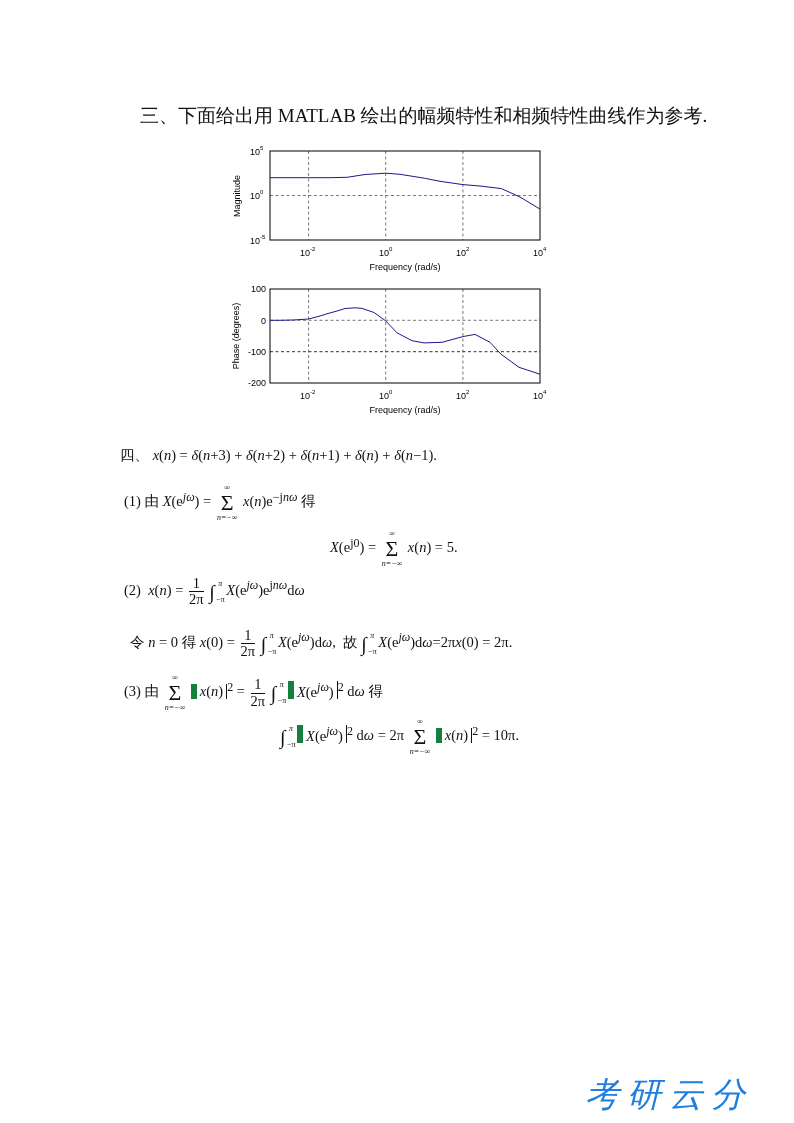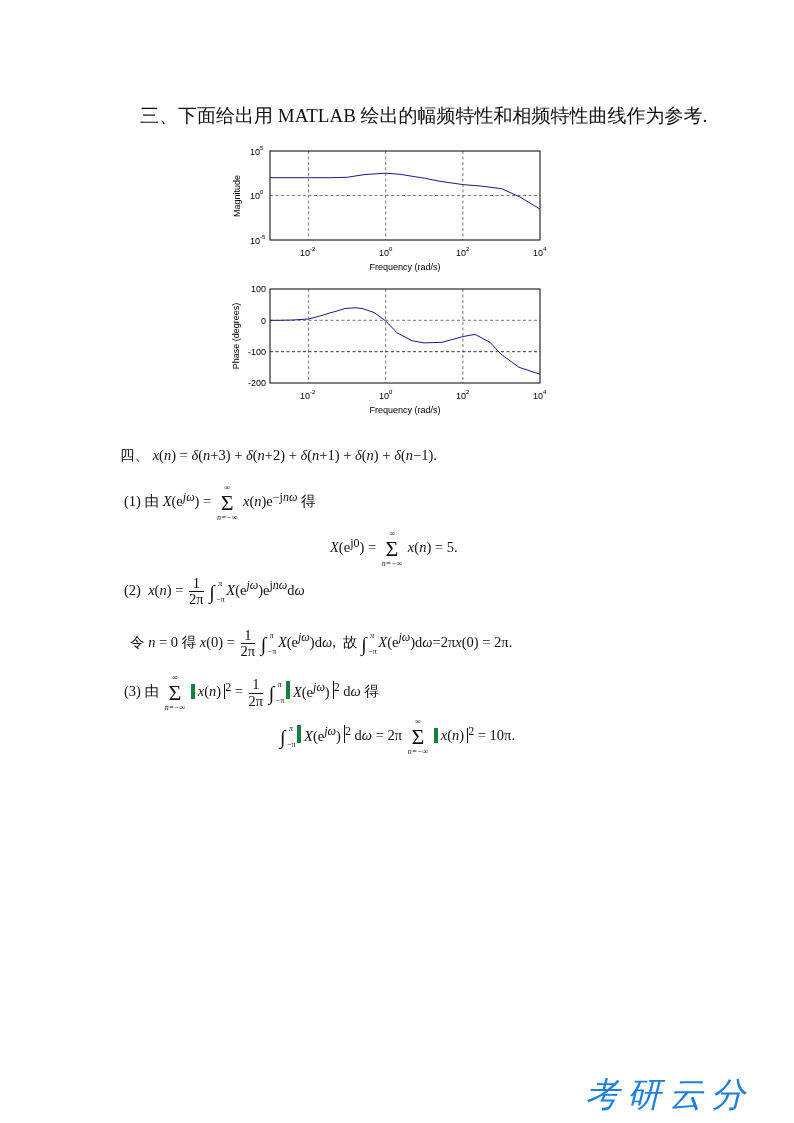--- a/index.html
+++ b/index.html
@@ -11,21 +11,21 @@
   .sum .sig { font-size: 22px; line-height: 1; display: block; }
   .sum .up { font-size: 8px; display: block; line-height: 1; }
   .sum .lo { font-size: 8px; display: block; line-height: 1; font-style: italic; }
   .frac { display: inline-block; vertical-align: middle; text-align: center; margin: 0 2px; }
   .frac span { display: block; line-height: 1.05; }
   .frac .num { border-bottom: 1px solid #111; padding: 0 2px; }
   .int { display: inline-block; position: relative; vertical-align: middle; font-size: 20px; margin-right: 8px; }
   .int .ub { position: absolute; font-size: 8px; top: -2px; left: 9px; font-style: italic; }
   .int .lb { position: absolute; font-size: 8px; bottom: -2px; left: 7px; }
   sup { font-size: 12px; }
-  .abs { display: inline-block; border-left: 4px solid #15803d; border-right: 1px solid #111; padding: 0 3px; }
+  .abs { display: inline-block; border-left: 6px solid #15803d; border-right: 1px solid #111; padding: 0 3px; }
   .watermark { position: absolute; left: 585px; top: 1072px; font-family: "DejaVu Sans", sans-serif;
                font-size: 34px; color: #1e7fe0; letter-spacing: 8px; font-style: italic; }
   svg text { font-family: "Liberation Sans", "DejaVu Sans", sans-serif; }
 </style>
 </head>
 <body>
 
 <div class="line" style="left:140px; top:106px; font-size:19px;">三、下面给出用 MATLAB 绘出的幅频特性和相频特性曲线作为参考.</div>
 
 <svg width="794" height="1123" style="position:absolute; left:0; top:0;" xmlns="http://www.w3.org/2000/svg">

